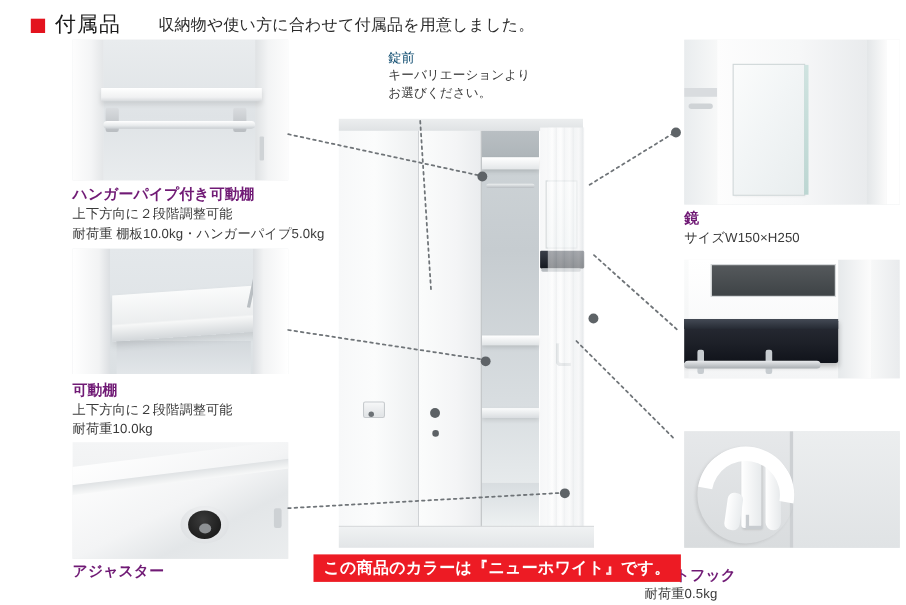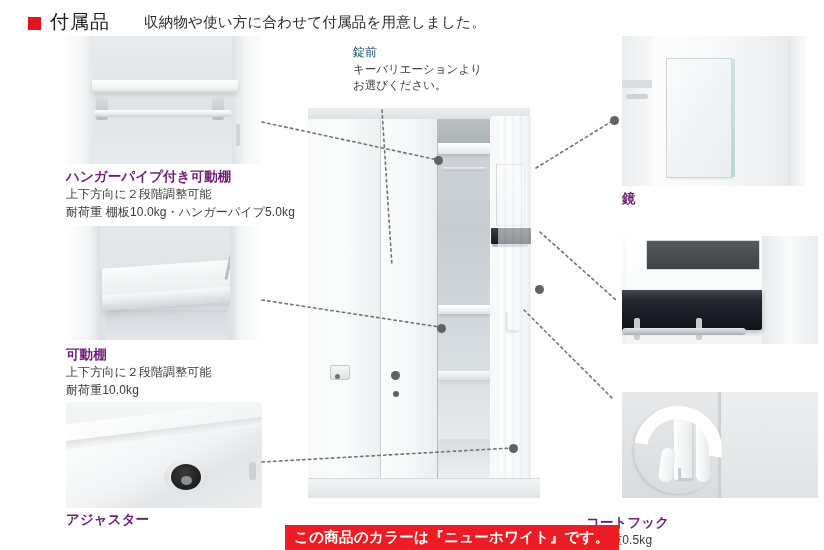--- a/index.html
+++ b/index.html
@@ -187,21 +187,21 @@
   .cab .knobdot.k1{left:91px;top:263px;}
   .cab .knobdot.k2{left:93px;top:283px;width:6px;height:6px;}
 
   
   .tdot{position:absolute;width:9px;height:9px;border-radius:50%;background:#5e6367;z-index:6;}
 
   
   svg.lines{position:absolute;left:0;top:0;width:824px;height:550px;pointer-events:none;z-index:5;}
 
   
-  .banner{position:absolute;left:285px;top:525px;height:25px;background:#ed1b24;
+  .banner{position:absolute;left:285px;top:504px;height:25px;background:#ed1b24;
     display:flex;align-items:center;justify-content:flex-end;padding:0 9px;}
   .banner span{color:#ffffff;font-size:14.5px;font-weight:bold;white-space:nowrap;letter-spacing:.3px;}
 </style>
 </head>
 <body>
 
 <div id="stage">
 
   <div class="header">
     <span class="sq"></span>
@@ -313,20 +313,21 @@
       <div class="sh"></div>
       <div class="pipe"></div>
     </div>
     <div class="door"></div>
     <div class="jamb"></div>
     <div class="edge"></div>
     <div class="glass"></div>
   </div>
   <div class="cap" style="left:622px;top:190px;">
     <div class="c-title">鏡</div>
+    <div class="c-line">サイズW150×H250</div>
   </div>
 
   <div class="photo ph-towel">
     <div class="door"></div>
     <div class="jamb"></div>
     <div class="edge"></div>
     <div class="mirror"></div>
     <div class="tray"></div>
     <div class="arm a"></div>
     <div class="arm b"></div>

